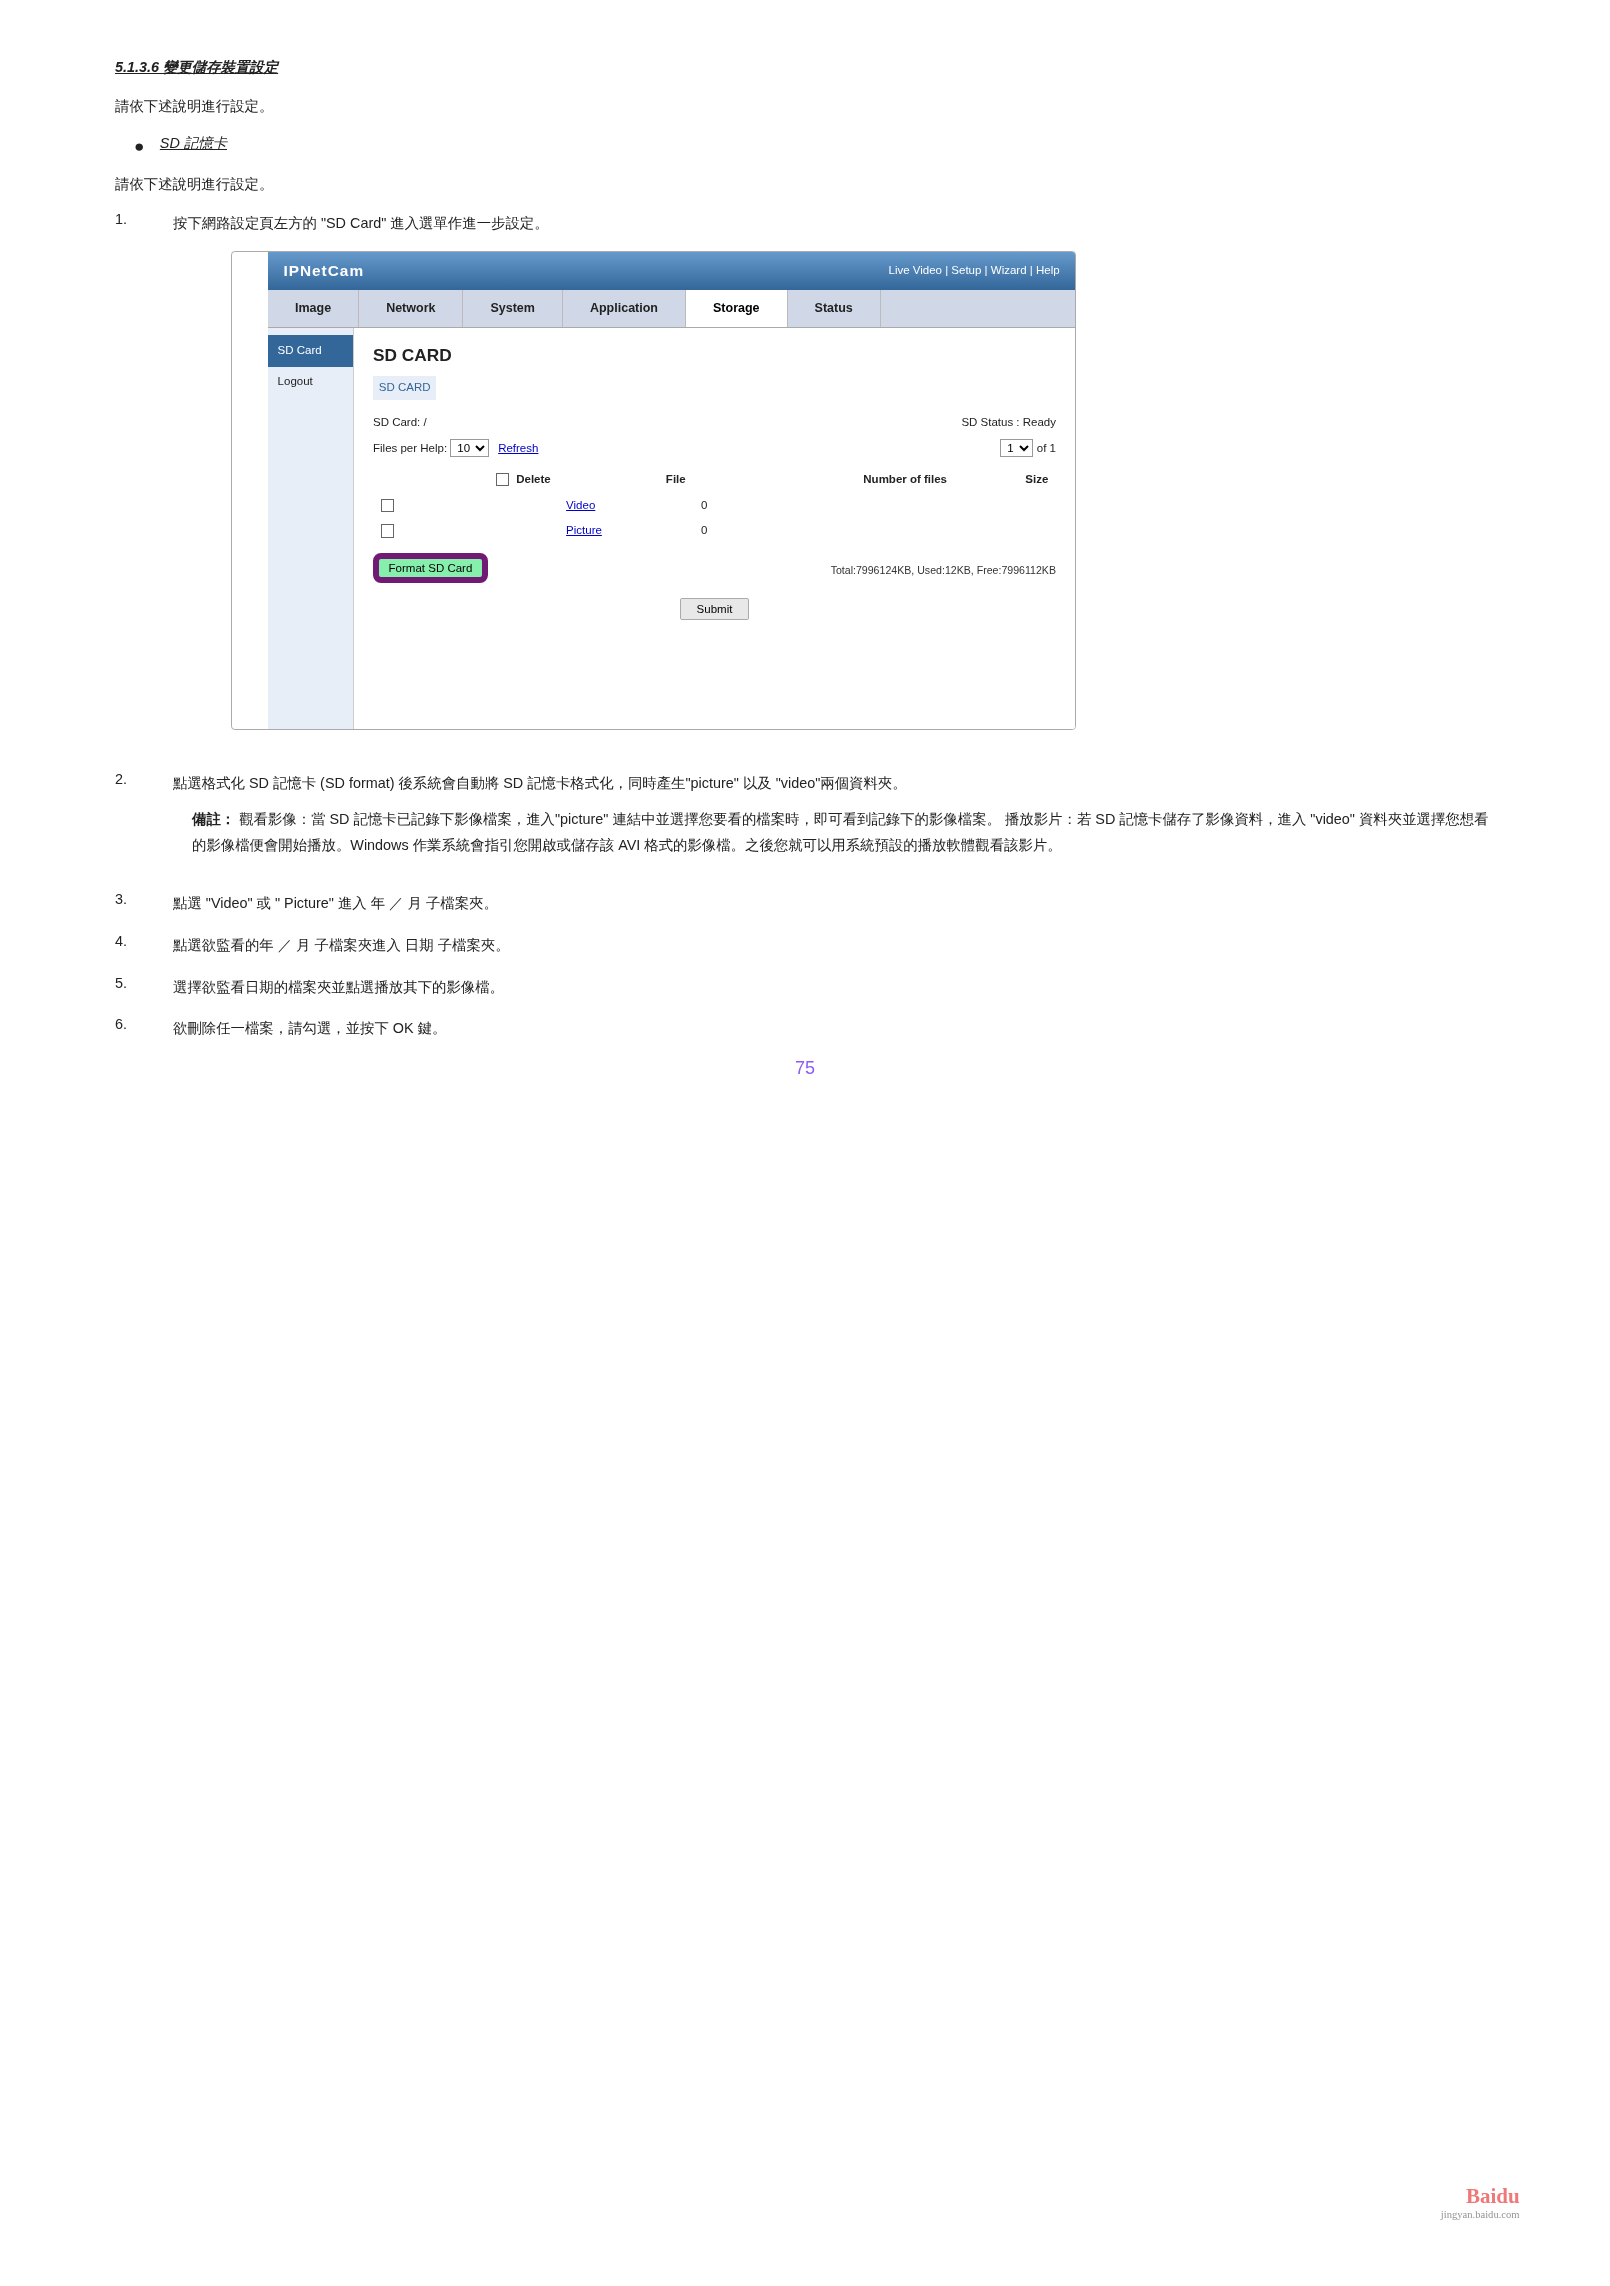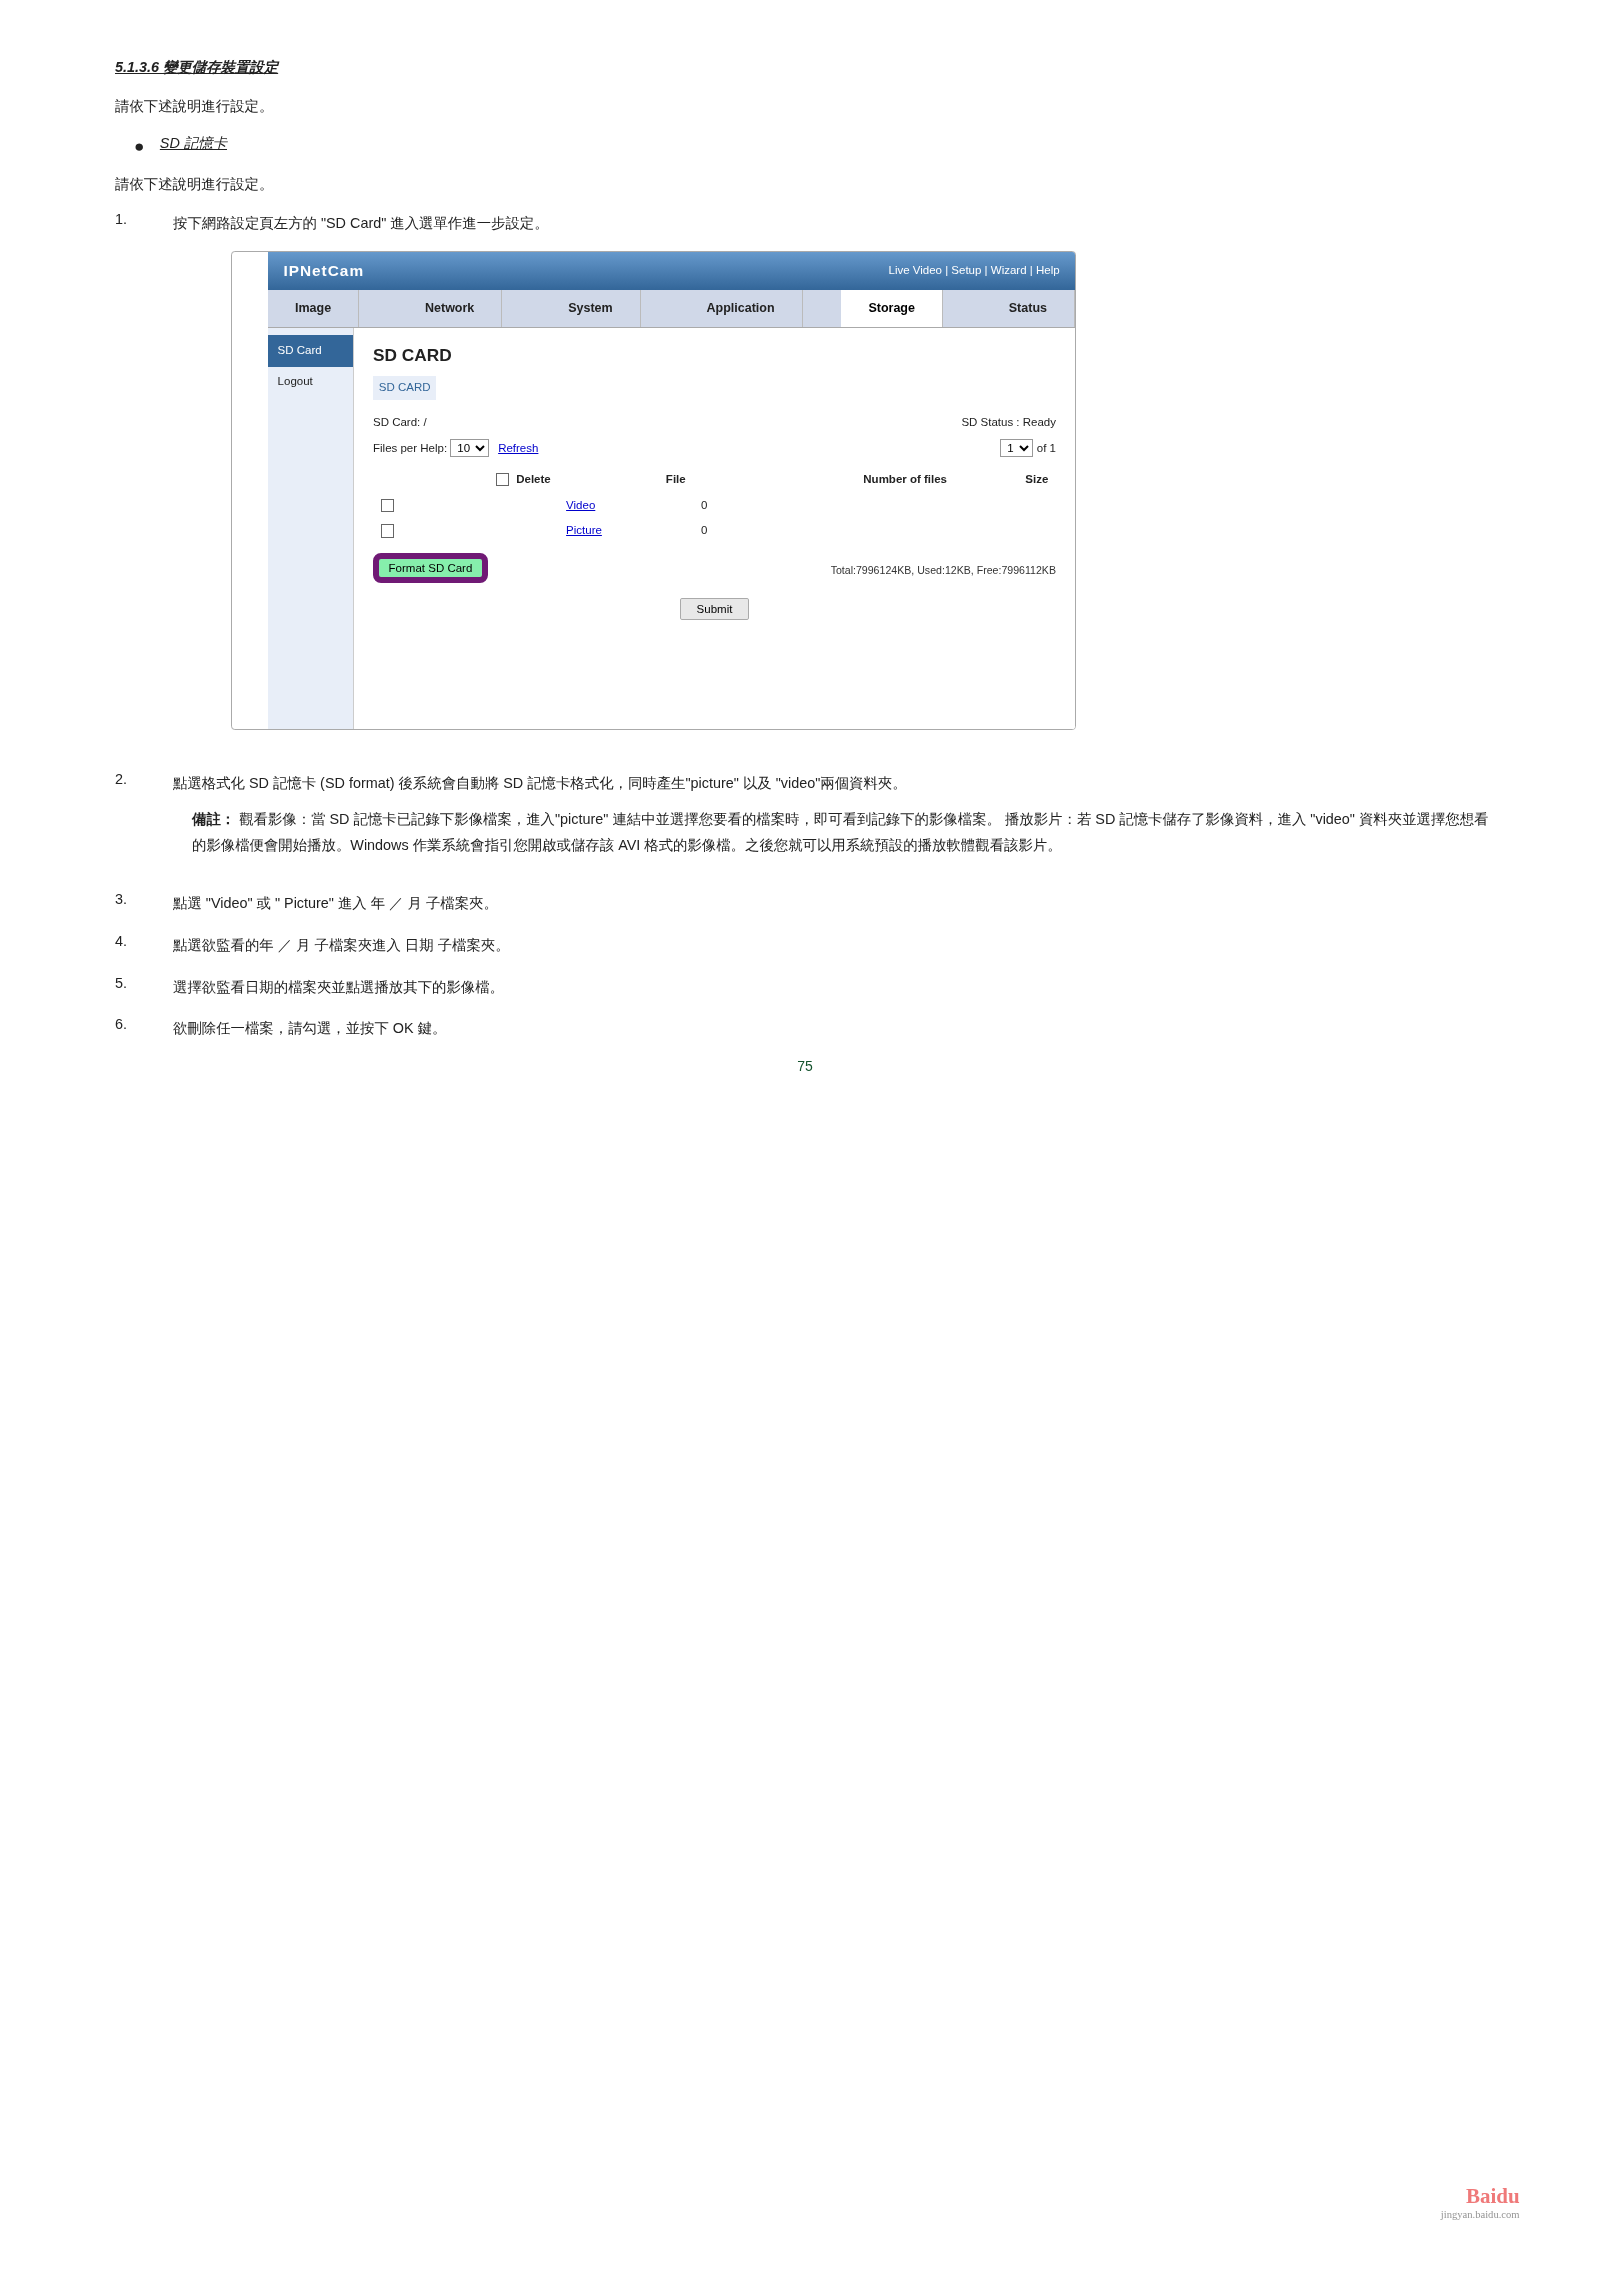--- a/index.html
+++ b/index.html
@@ -103,21 +103,20 @@
 
     .cam-header-links {
       color: #fff;
       font-size: 11.5px;
     }
 
     .cam-nav {
       display: flex;
       background: #d0d8e8;
       border-bottom: 1px solid #aaa;
-      justify-content: space-between;
     }
 
     .cam-nav-item {
       padding: 7.7px 27px;
       font-size: 12.5px;
       font-weight: bold;
       color: #222;
       border-right: 1px solid #bbb;
       cursor: pointer;
       text-align: center;
@@ -283,22 +282,22 @@
       color: #e84040;
     }
 
     .watermark-sub {
       font-size: 10.6px;
       color: #666;
     }
 
     .page-num {
       text-align: center;
-      font-size: 14px;
-      color: #14532d;
+      font-size: 18px;
+      color: #8b5cf6;
       margin-top: 15px;
     }
 
     .cam-info-pair {
       display: flex;
       justify-content: space-between;
       font-size: 11.5px;
       margin-bottom: 5.8px;
     }
 

